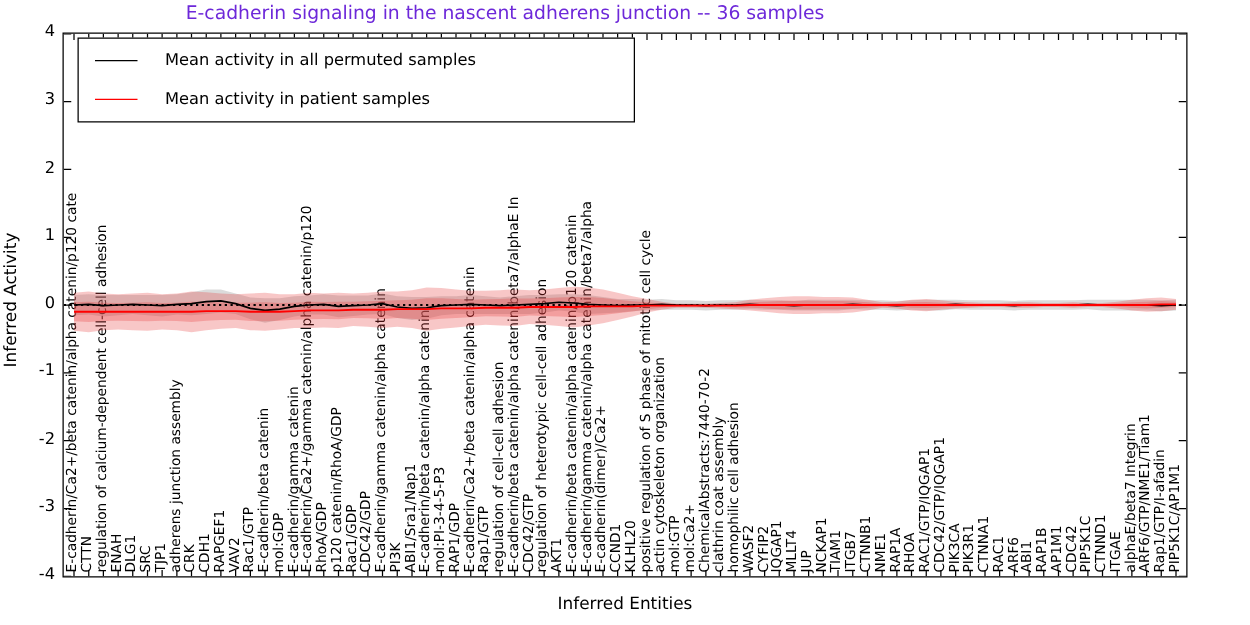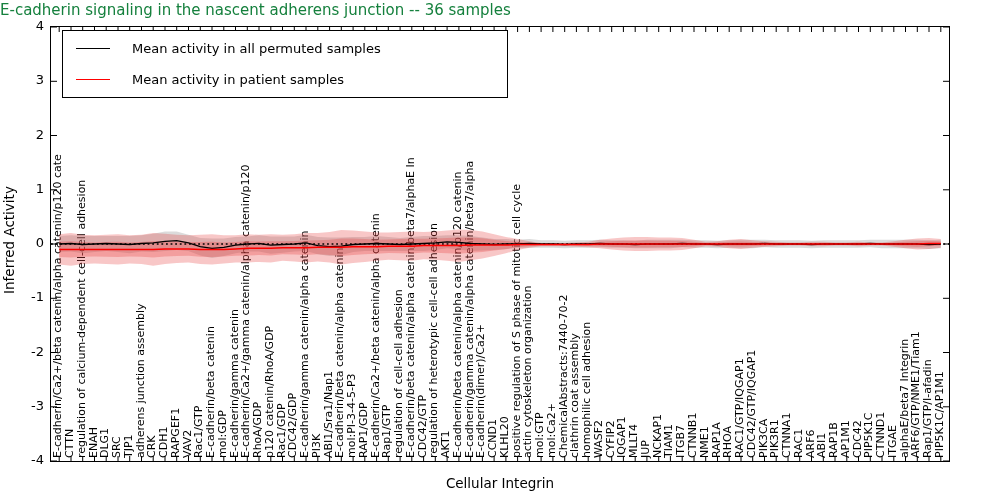--- a/index.html
+++ b/index.html
@@ -1,22 +1,22 @@
 <!DOCTYPE html>
 <html><head>
 <meta charset="utf-8">
 <style>
   html,body{margin:0;padding:0;background:#ffffff;}
   #figure{
     position:relative;width:1000px;height:500px;background:#ffffff;
     font-family:"DejaVu Sans","Liberation Sans",sans-serif;overflow:hidden;
   }
   #chart-title{
-    position:absolute;left:0;top:1px;width:808px;
-    font-size:15px;color:#15803d;
+    position:absolute;left:0;top:1px;width:808px;text-align:center;
+    font-size:15px;color:#6d28d9;
   }
   #plot-area{
     position:absolute;left:50px;top:26px;width:898px;height:434px;
     border:1px solid #000;box-sizing:content-box;background:#fff;
   }
   #chart-canvas{position:absolute;left:0;top:0;z-index:2;}
   .xlab{
     position:absolute;z-index:1;white-space:nowrap;
     font-size:11px;line-height:11px;color:#000;
     transform:rotate(-90deg);transform-origin:0 0;
@@ -324,15 +324,15 @@
     <div class="legend-row">
       <div class="legend-line" id="legend-line-0" style="border-top-color: rgb(0, 0, 0);"></div>
       <div class="legend-text">Mean activity in all permuted samples</div>
     </div>
     <div class="legend-row">
       <div class="legend-line" id="legend-line-1" style="border-top-color: rgb(255, 0, 0);"></div>
       <div class="legend-text">Mean activity in patient samples</div>
     </div>
   </div>
 
-  <div id="x-axis-title">Cellular Integrin</div>
+  <div id="x-axis-title">Inferred Entities</div>
 
 </div>
 
 </body></html>

